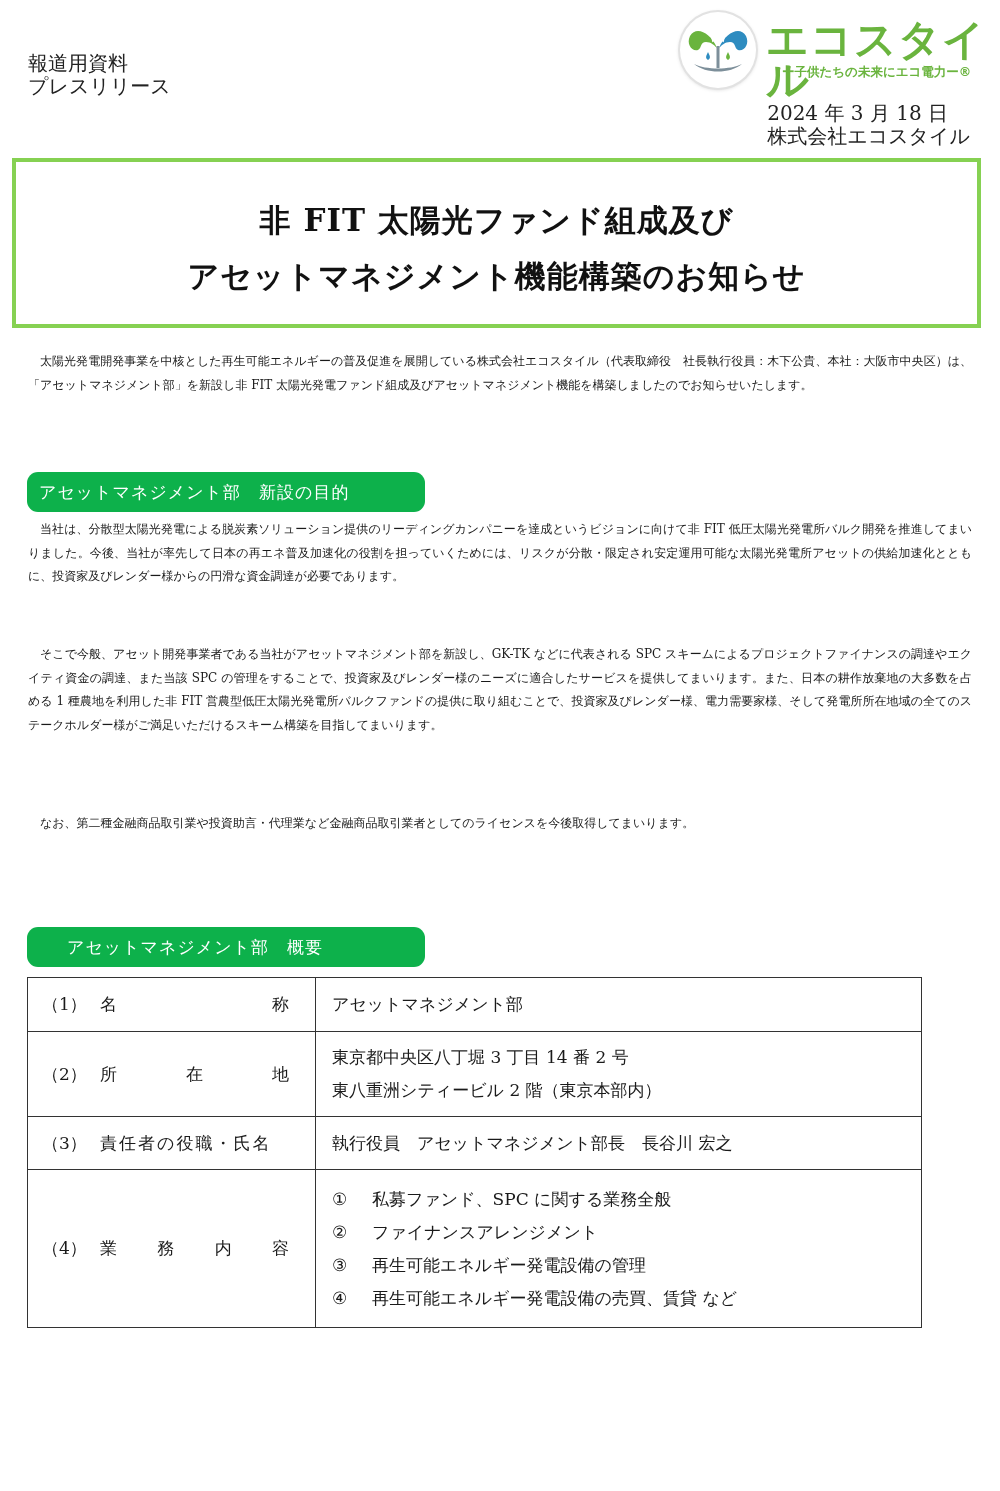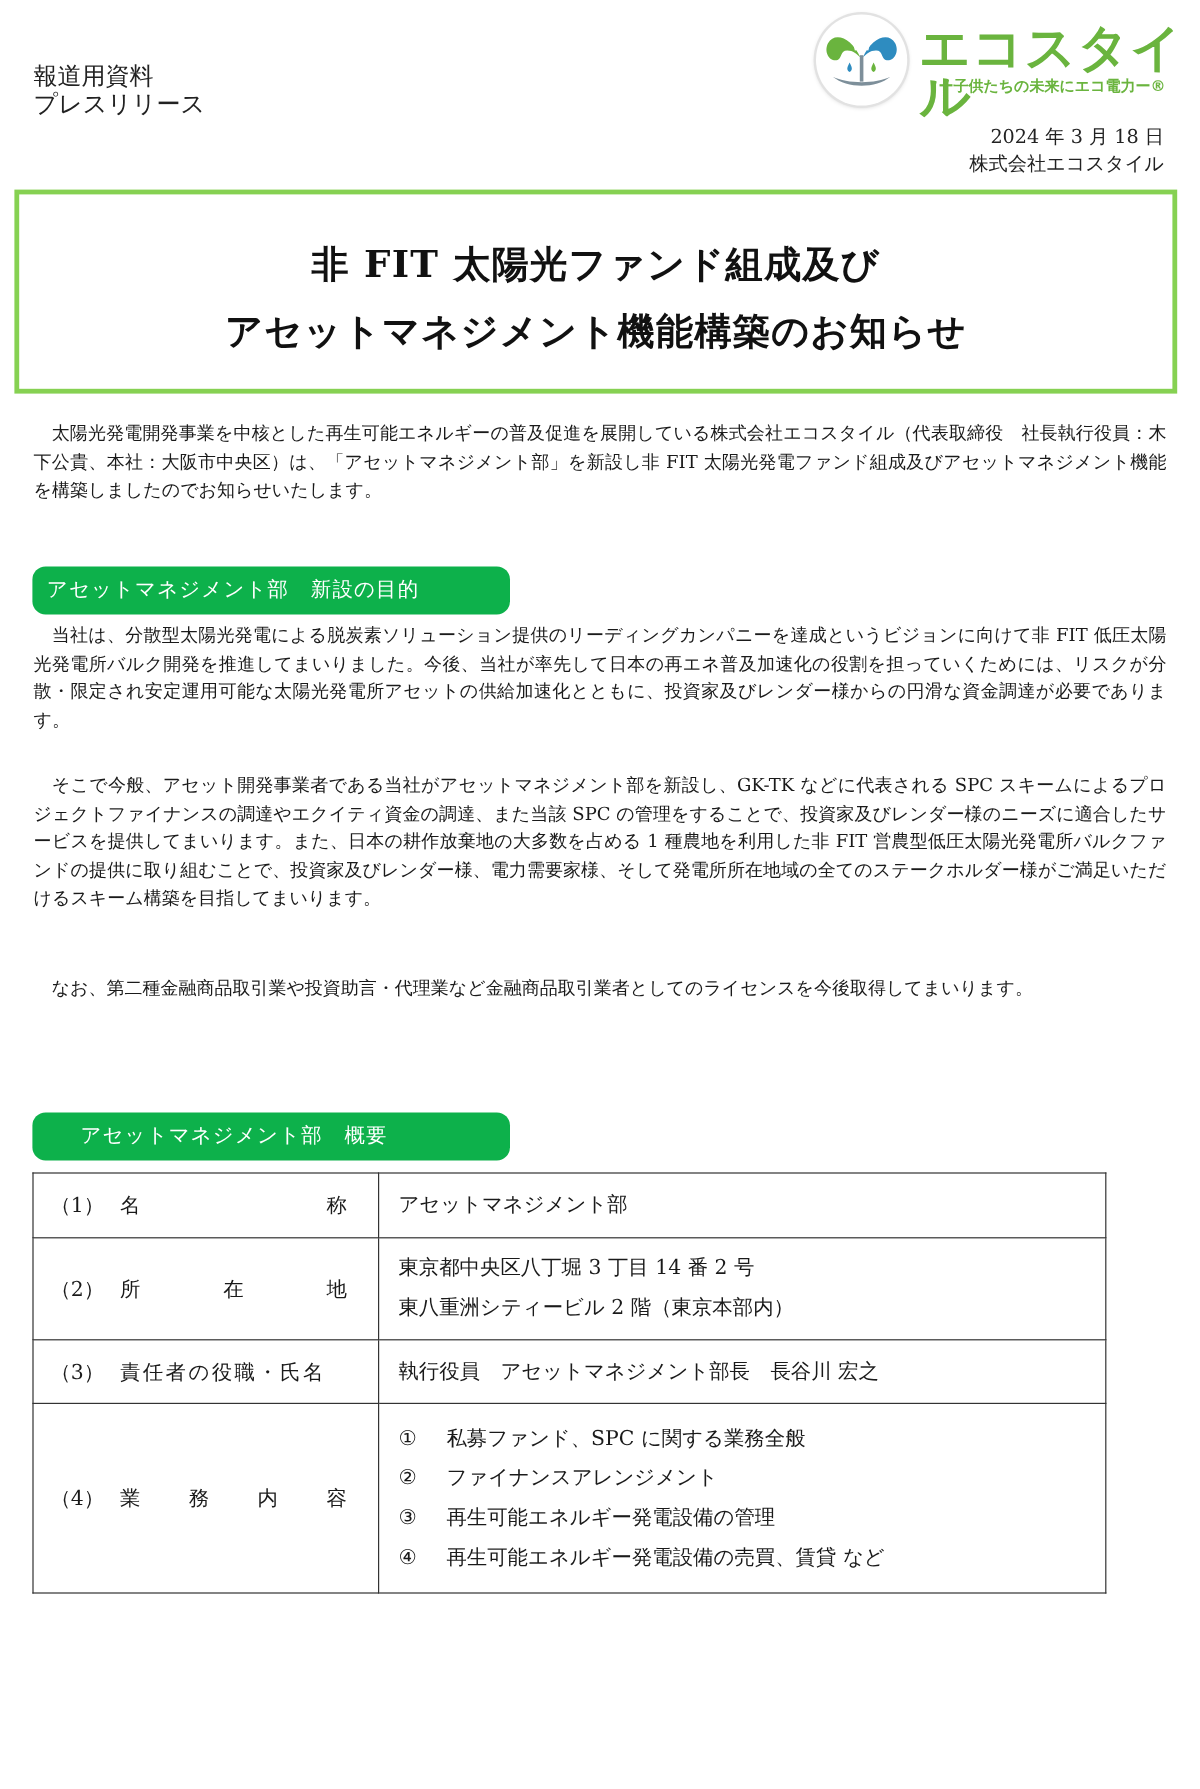--- a/index.html
+++ b/index.html
@@ -51,22 +51,21 @@
       font-weight: bold;
       font-size: 12.5px; line-height: 16px;
       color: #6ab43e;
       white-space: nowrap;
       margin-left: 16px;
     }
 
     
     .date-block {
       right: 30px; top: 102px;
-      text-align: right;
-      font-size: 16px; line-height: 23px;
+      font-size: 20px; line-height: 23px;
       color: #222;
     }
 
     
     .title-box {
       left: 12px; top: 158px;
       width: 961px; height: 162px;
       border: 4px solid #86d152;
       box-sizing: content-box;
     }
@@ -77,21 +76,21 @@
       font-weight: bold;
       color: #111;
       letter-spacing: 1px;
     }
     .title-line.l1 { top: 38px; }
     .title-line.l2 { top: 94px; }
 
     
     .para {
       left: 28px; width: 944px;
-      font-size: 15px; line-height: 23.5px;
+      font-size: 12px; line-height: 23.5px;
       text-align: justify;
       color: #1a1a1a;
     }
 
     
     .section-head {
       left: 27px; width: 398px; height: 40px;
       background: #0db14b;
       color: #ffffff;
       font-size: 17px;

